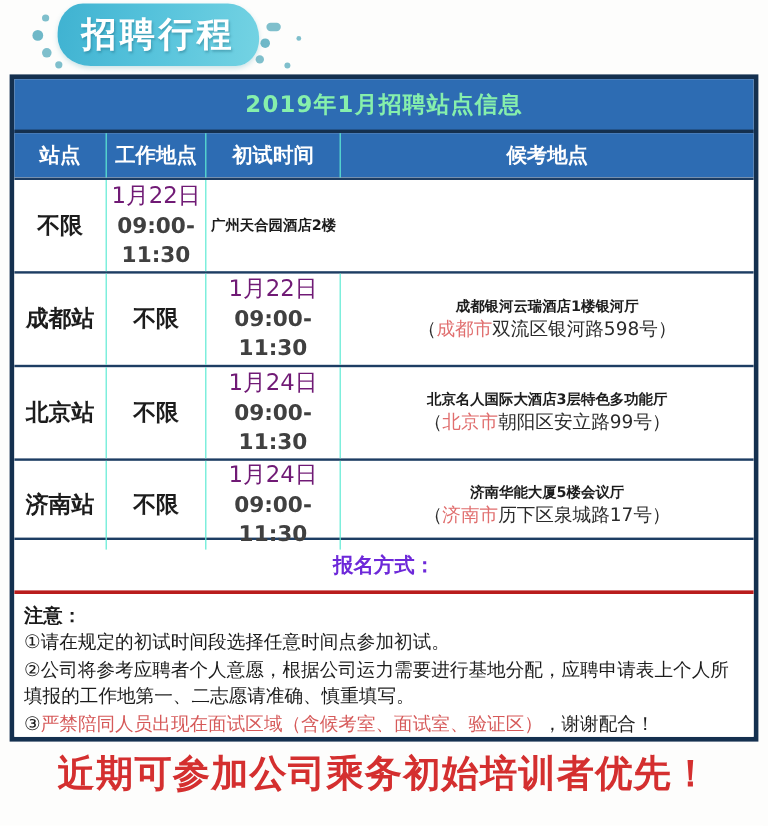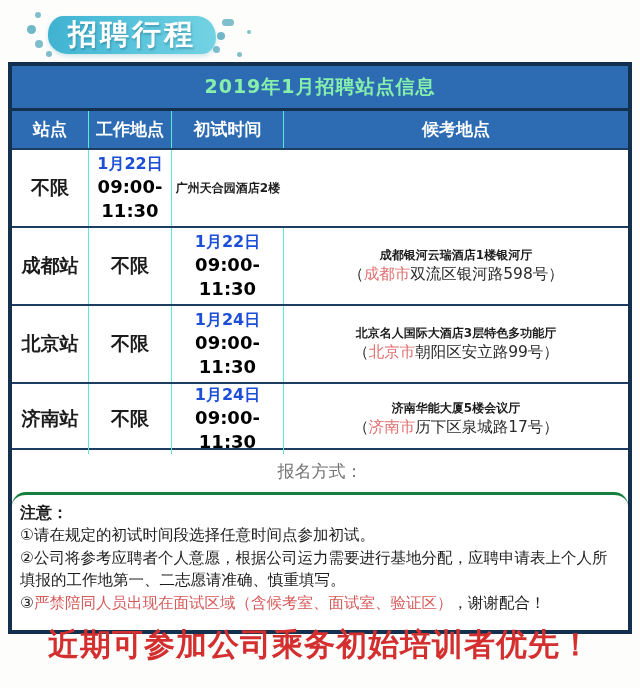--- a/index.html
+++ b/index.html
@@ -2,21 +2,21 @@
 <html><head>
 <meta charset="utf-8">
 <style>
   * { margin:0; padding:0; box-sizing:border-box; }
   body { background:#ffffff; font-family:"DejaVu Sans","Liberation Sans",sans-serif; }
   .page { position:relative; width:640px; height:688px; background:#fdfdfc; overflow:hidden; }
 
   
   .badge-wrap { position:absolute; left:0; top:0; width:640px; height:62px; }
   .badge {
-    position:absolute; left:48px; top:16px; width:168px; height:38px;
+    position:absolute; left:48px; top:3px; width:168px; height:52px;
     background:linear-gradient(100deg,#3fb2d1 0%,#55c2db 45%,#74d3e3 100%);
     border-radius:26px 32px 24px 34px / 30px 36px 28px 30px;
     display:flex; align-items:center; justify-content:center;
     box-shadow:0 2px 4px rgba(60,150,170,.25);
     text-align:center;
   }
   .badge-text {
     color:#ffffff; font-size:29px; font-weight:bold; letter-spacing:3px;
     text-shadow:1px 2px 2px rgba(20,90,110,.35);
   }
@@ -51,36 +51,36 @@
   .cell { border-right:1px solid #5eead4; }
   .cell:last-child { border-right:none; }
   .data-row { border-top:2px solid #1d3d63; background:#ffffff; }
   .data-row .cell {
     display:flex; flex-direction:column; align-items:center; justify-content:center;
     text-align:center; color:#1c1c1c;
   }
   .row-h { height:78px; }
   .row-h-last { height:66px; }
   .station, .workloc { font-size:19px; font-weight:bold; }
-  .date { font-size:16px; font-weight:bold; color:#1d4ed8; line-height:1.35; }
-  .time { font-size:18px; font-weight:bold; color:#000000; line-height:1.35; }
+  .date { font-size:19px; font-weight:normal; color:#701a75; line-height:1.35; }
+  .time { font-size:18px; font-weight:bold; color:#404040; line-height:1.35; }
   .venue1 { font-size:12px; font-weight:bold; line-height:1.4; }
   .venue2 { font-size:15.5px; color:#2b2b2b; line-height:1.4; }
   .addr-city { color:#e06e6e; }
 
   .signup-row {
     height:44px; border-top:2px solid #1d3d63;
     display:flex; align-items:center; justify-content:center;
     font-size:17px; color:#1c1c1c; background:#ffffff;
   }
-  .signup-label { color:#737373; font-weight:normal; }
+  .signup-label { color:#6d28d9; font-weight:bold; }
 
   .notes {
-    border-top:3px solid #15803d; background:#ffffff;
-    padding:6px 10px 16px 8px; font-size:15.5px; color:#1c1c1c; line-height:1.45;border-radius:14px;
+    border-top:3px solid #b91c1c; background:#ffffff;
+    padding:6px 10px 0 8px; font-size:15.5px; color:#1c1c1c; line-height:1.45;
   }
   .notes-title { font-weight:bold; font-size:16px; }
   .note-line { }
   .note-red { color:#d65a5a; }
 
   
   .headline {
     position:absolute; left:0; top:624px; width:640px;
     text-align:center; color:#d42f2f; font-size:31px; font-weight:800;
     letter-spacing:1px;

